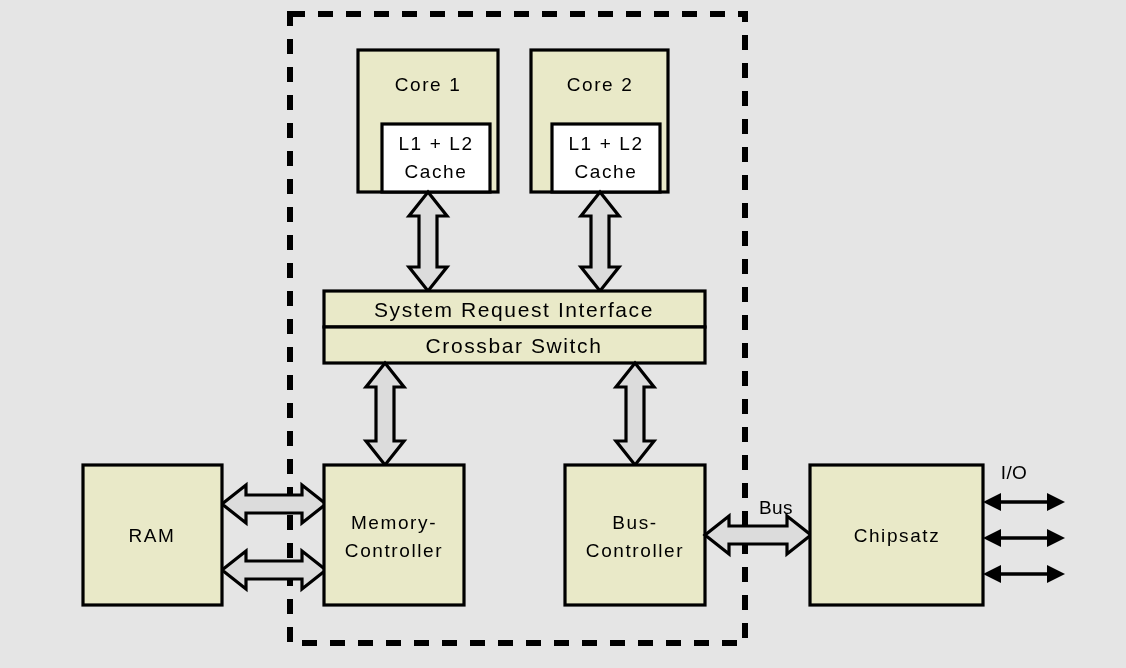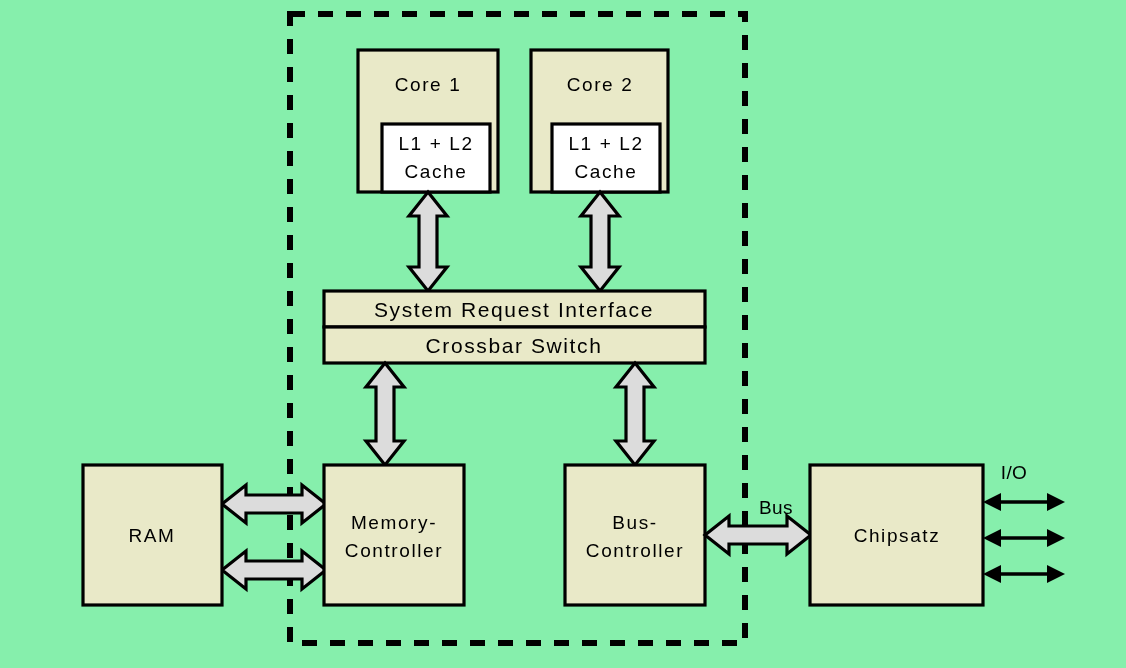--- a/index.html
+++ b/index.html
@@ -11,21 +11,21 @@
   body {
     width: 1126px;
     height: 668px;
     overflow: hidden;
     font-family: "Liberation Sans", sans-serif;
   }
   #diagram-root {
     position: relative;
     width: 1126px;
     height: 668px;
-    background: #86efac;
+    background: #e5e5e5;
   }
   svg.diagram {
     display: block;
     width: 1126px;
     height: 668px;
   }
   text {
     font-family: "Liberation Sans", sans-serif;
     fill: #000000;
     letter-spacing: 1.6px;

